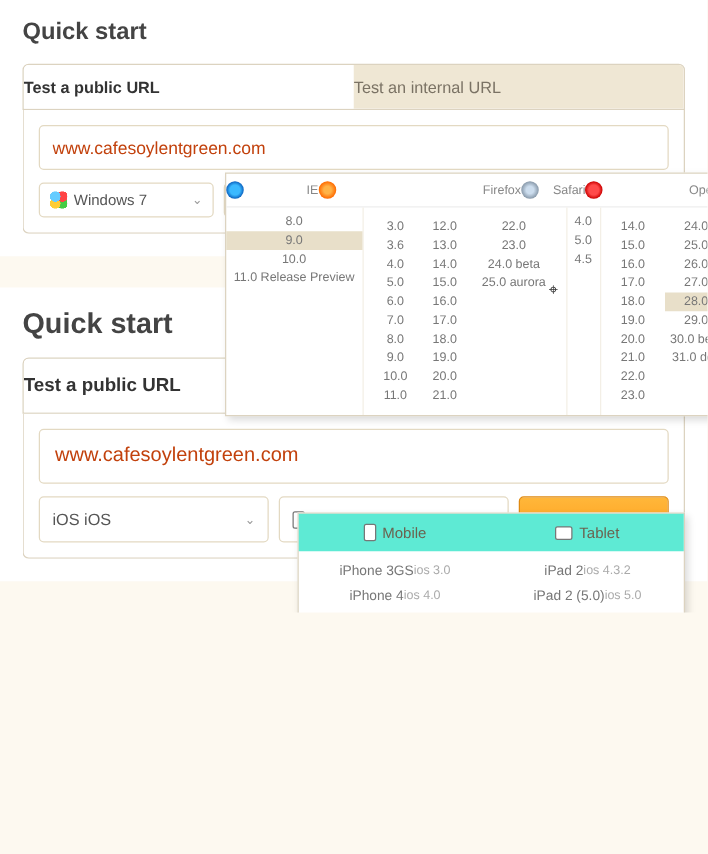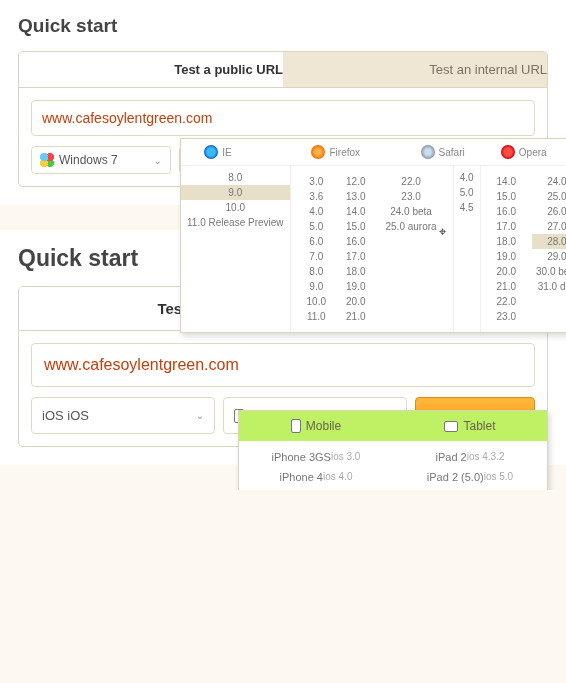--- a/index.html
+++ b/index.html
@@ -1,59 +1,59 @@
 <!DOCTYPE html>
 <html><head>
 <meta charset="utf-8">
 <style>
 *{box-sizing:border-box;margin:0;padding:0;font-family:Arial,Helvetica,sans-serif}
 body{background:#fdf9f0;width:566px}
 .panel{background:#fff;padding:15px 18px 18px;margin-bottom:25px;position:relative}
 .qs-title{font-size:19px;font-weight:bold;color:#444;margin-bottom:14px}
 .tabs{display:flex;border:1px solid #dcd3c0;border-radius:5px 5px 0 0;overflow:hidden}
-.tab{flex:1;text-align:right;padding:10px 0;font-size:13px;color:#7a7264;background:#efe7d4;cursor:pointer}
+.tab{flex:1;text-align:left;padding:10px 0;font-size:13px;color:#7a7264;background:#efe7d4;cursor:pointer}
 .tab.active{background:#fff;color:#333;font-weight:bold}
 .box{border:1px solid #dcd3c0;border-top:none;border-radius:0 0 5px 5px;padding:12px}
 .url-in{width:100%;border:1px solid #e3d9c2;border-radius:4px;padding:9px 10px;font-size:14px;color:#c2410c;margin-bottom:10px}
 .row{display:flex;gap:8px}
 .dd{flex:1;border:1px solid #e3d9c2;border-radius:4px;background:#fff;padding:6px 8px;font-size:12px;color:#555;display:flex;align-items:center;justify-content:space-between;cursor:pointer;position:relative}
 .dd .lbl{display:flex;align-items:center;gap:5px}
 .chev{font-size:10px;color:#999}
 .btn{background:linear-gradient(#ffb73a,#ff9c1a);border:1px solid #e08a10;border-radius:4px;color:#5a3a00;font-size:12px;font-weight:bold;padding:0 14px;cursor:pointer}
 .ico{display:inline-block;width:14px;height:14px;border-radius:3px;vertical-align:middle}
 .ico.win{background:radial-gradient(circle at 30% 30%,#6cf 0 30%,transparent 31%),radial-gradient(circle at 70% 30%,#f44 0 30%,transparent 31%),radial-gradient(circle at 30% 70%,#fc3 0 30%,transparent 31%),radial-gradient(circle at 70% 70%,#4c4 0 30%,transparent 31%),#fff}
 .ico.ie{background:radial-gradient(circle,#3bb9ff 40%,#0a63c1 70%);border-radius:50%}
 .ico.ff{background:radial-gradient(circle,#ffb347 30%,#ff6a00 70%);border-radius:50%}
 .ico.sf{background:radial-gradient(circle,#cde 30%,#89a 70%);border-radius:50%}
 .ico.ch{background:conic-gradient(#db4437 0 120deg,#0f9d58 120deg 240deg,#ffcd40 240deg 360deg);border-radius:50%}
 .ico.op{background:radial-gradient(circle,#ff4a4a 40%,#c00 70%);border-radius:50%}
 .ico.phone{width:10px;height:14px;border:1px solid #777;border-radius:2px;background:#fff}
 .ico.tablet{width:14px;height:11px;border:1px solid #777;border-radius:2px;background:#fff}
 .drop{position:absolute;background:#fff;border:1px solid #dcd3c0;box-shadow:2px 3px 6px rgba(0,0,0,.15);z-index:10}
 .drop1{left:180px;top:138px;width:400px;font-size:10px;color:#777}
 .bhdr{display:flex;border-bottom:1px solid #eee}
-.bhdr div{flex:1;text-align:center;padding:6px 0;display:flex;align-items:center;justify-content:center;gap:4px;font-size:10px;color:#888}
+.bhdr div{flex:1;text-align:center;padding:6px 0;display:flex;align-items:center;justify-content:space-between;gap:4px;font-size:10px;color:#888}
 .bbody{display:flex}
 .bcol{flex:1;border-right:1px solid #f3efe6;padding:4px 0}
 .bcol:last-child{border:none}
 .bcol div{padding:2px 6px;text-align:center;white-space:nowrap;cursor:pointer}
 .bcol div.sel{background:#e8dfc9}
 .bcol div.hv{background:#e8dfc9}
 .subcols{display:flex}
 .subcols .sc{flex:1}
 .subcols .sc div{padding:2px 4px;text-align:center;cursor:pointer}
 .cursor{position:absolute;font-size:13px;color:#333;pointer-events:none}
 
 .panel.big .qs-title{font-size:23px}
 .panel.big .tab{font-size:15px;padding:13px 0}
 .panel.big .url-in{font-size:16px;padding:12px}
 .panel.big .dd{font-size:13px;padding:10px}
 .panel.big .btn{font-size:14px;padding:0 18px}
 .drop2{left:238px;top:180px;width:310px;font-size:11px;color:#777}
-.mhdr{display:flex;background:#bef264}
+.mhdr{display:flex;background:#5eead4}
 .mhdr div{flex:1;text-align:center;padding:8px 0;font-size:12px;color:#6b6350;display:flex;align-items:center;justify-content:center;gap:5px}
 .mbody{display:flex}
 .mcol{flex:1;padding:6px 0}
 .mrow{display:flex;justify-content:center;padding:4px 10px;cursor:pointer}
 .mrow.sel{background:#e8dfc9}
 .mrow .r{color:#aaa;font-size:10px}
 </style>
 </head>
 <body>
 

